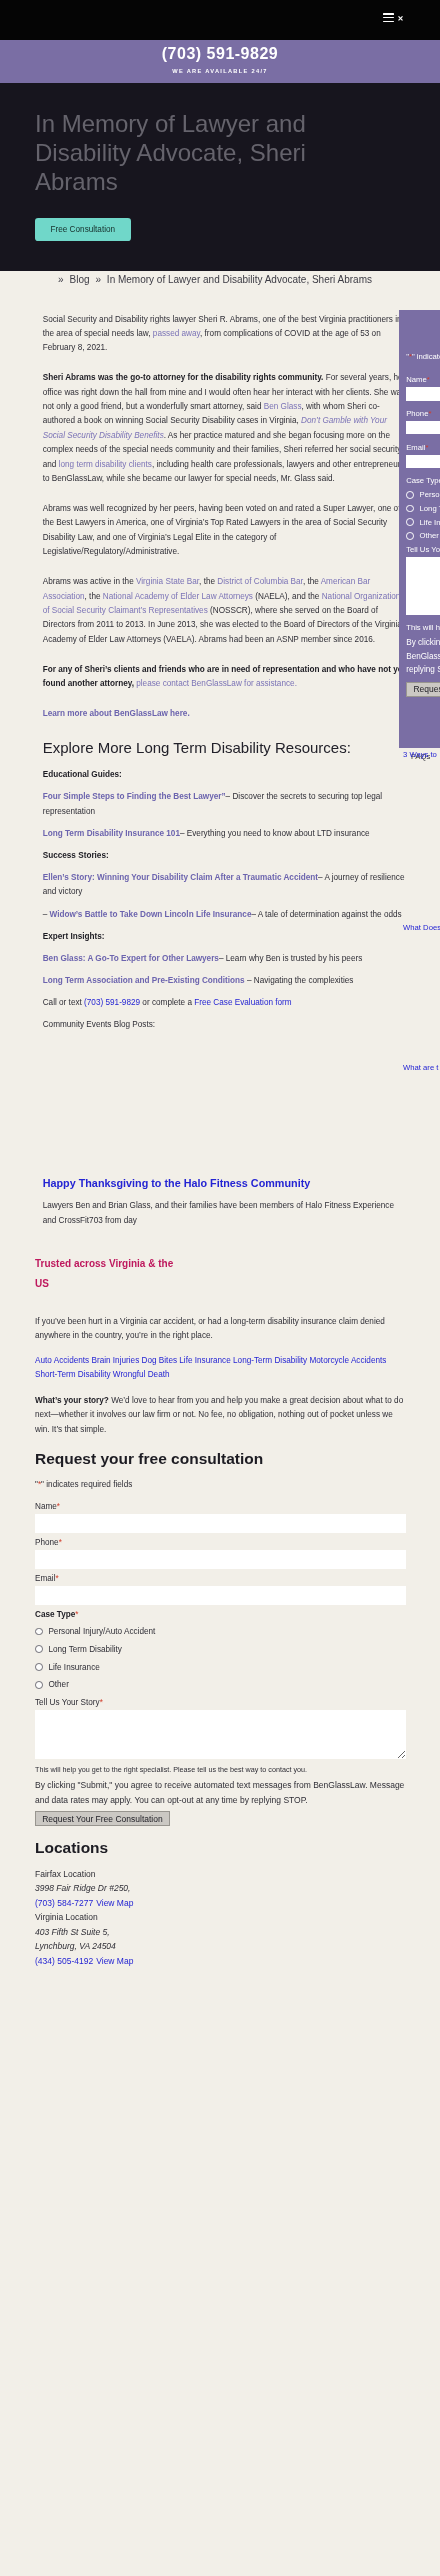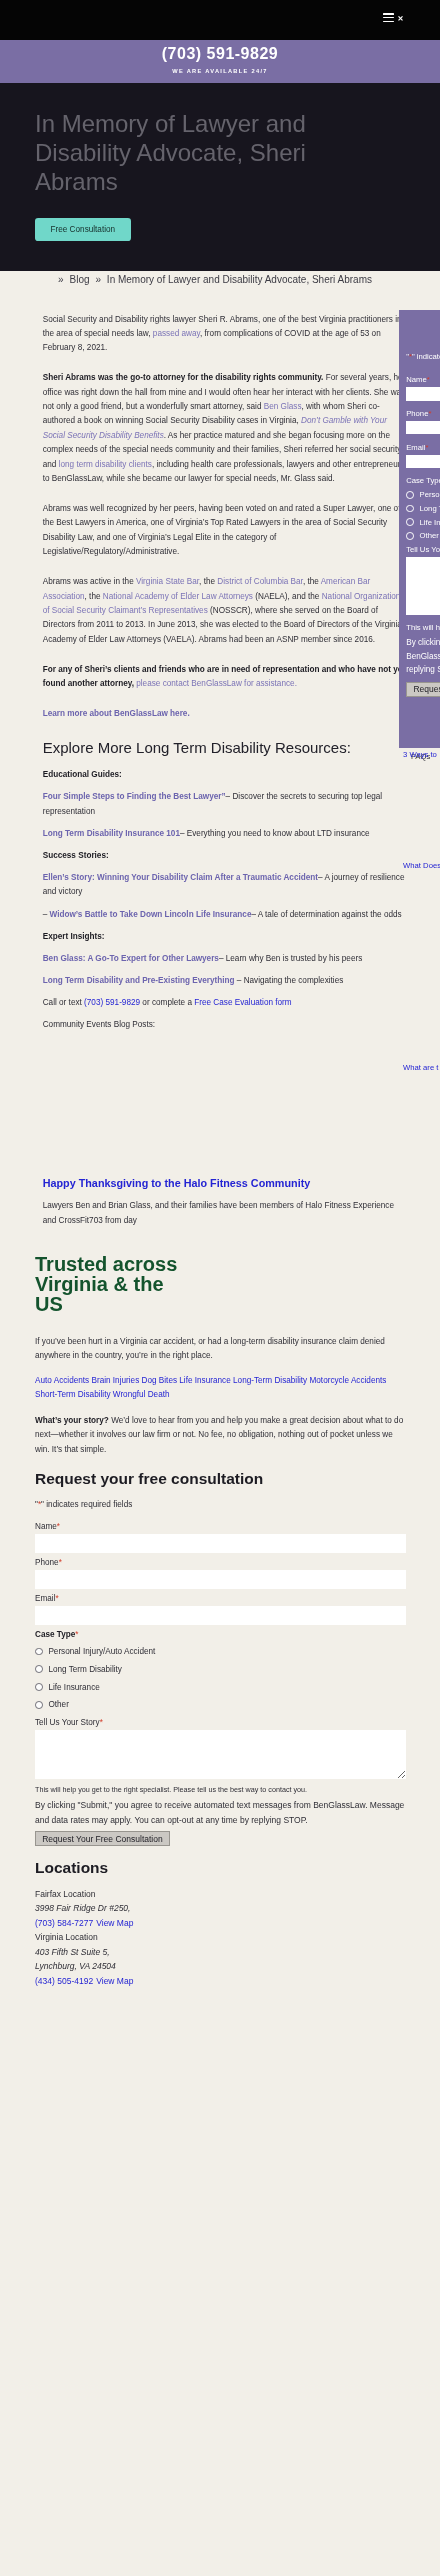--- a/index.html
+++ b/index.html
@@ -43,21 +43,21 @@
   .res-heading{font-size:15px;font-weight:400;color:#22212a;margin:17.5px 0 12.4px 0;padding-left:7.7px;}
   .res{padding-left:7.7px;width:363px;font-size:8.2px;line-height:14.4px;color:#2f2e36;}
   .res p{margin:0 0 7.7px 0;}
   .res p.res-label{font-weight:700;color:#1d1c23;}
 
   .img-gap{height:137px;}
 
   .tg-heading{display:block;font-size:10.8px;font-weight:700;color:#2424d3;text-decoration:none;margin:0 0 10.3px 7.7px;cursor:pointer;}
   .tg-body{padding-left:7.7px;width:363px;font-size:8.2px;line-height:14.4px;color:#2f2e36;margin-bottom:26px;}
 
-  .big-h{font-size:20px;font-weight:700;color:#14532d;line-height:20px;margin:0 0 20.6px 0;}
+  .big-h{font-size:10px;font-weight:700;color:#be185d;line-height:20px;margin:0 0 20.6px 0;}
   .big-h.trusted{max-width:149px;}
   .sec-p{width:371px;font-size:8.2px;line-height:14.4px;color:#2f2e36;margin:0 0 10.3px 0;}
   .practice{width:371px;font-size:8.2px;line-height:14.4px;margin:0 0 11.3px 0;}
   .practice a{color:#2424d3;text-decoration:none;cursor:pointer;}
   .story{width:371px;font-size:8.2px;line-height:14.4px;color:#2f2e36;margin:0 0 12.4px 0;}
 
   .form-h{font-size:15.5px;font-weight:700;color:#1d1c23;margin:0 0 12.4px 0;}
   .req-note{font-size:8.2px;color:#2f2e36;margin:0 0 13.4px 0;}
   .f-label{font-size:8.2px;color:#2f2e36;margin:0 0 3.1px 0;}
   .f-input{display:block;width:371px;height:18.5px;border:0;background:#fff;margin:0 0 5.2px 0;box-sizing:border-box;font-size:8.2px;padding:0 4.1px;font-family:inherit;}
@@ -83,21 +83,21 @@
   .sb .radio-row{color:#fff;font-size:7.7px;margin:0 0 4.6px 0;}
   .sb .radio-dot{border:1px solid #fff;background:transparent;}
   .sb .f-textarea{width:314px;height:58px;margin:0 0 7.2px 0;}
   .sb .fine{color:#fff;font-size:7.7px;line-height:11.3px;margin:0 0 3.1px 0;width:314px;}
   .sb .consent{color:#fff;font-size:8.2px;line-height:13.4px;margin:0 0 5.2px 0;width:314px;}
   .sb .gray-btn{margin:0;}
 
   .faq-h{position:absolute;top:752px;left:411px;font-size:7.7px;color:#2f2e36;white-space:nowrap;}
   .faq-link{position:absolute;left:403px;font-size:7.7px;color:#2424d3;text-decoration:none;white-space:nowrap;cursor:pointer;}
   .faq-1{top:750px;}
-  .faq-2{top:861px;}
+  .faq-2{top:923px;}
   .faq-3{top:1063px;}
 </style>
 </head>
 <body>
 
 <div class="page">
 
   <header class="topbar">
     <div class="menu-btn">
       <span class="bar"></span>
@@ -140,21 +140,21 @@
     <h2 class="res-heading">Explore More Long Term Disability Resources:</h2>
     <div class="res">
         <p class="res-label"><span class="seg-bold">Educational Guides:</span></p>
         <p class="res-item"><a class="seg-link-bold">Four Simple Steps to Finding the Best Lawyer”</a><span>– Discover the secrets to securing top legal representation</span></p>
         <p class="res-item"><a class="seg-link-bold">Long Term Disability Insurance 101</a><span>– Everything you need to know about LTD insurance</span></p>
         <p class="res-label"><span class="seg-bold">Success Stories:</span></p>
         <p class="res-item"><a class="seg-link-bold">Ellen’s Story: Winning Your Disability Claim After a Traumatic Accident</a><span>– A journey of resilience and victory</span></p>
         <p class="res-item"><span>– </span><a class="seg-link-bold">Widow’s Battle to Take Down Lincoln Life Insurance</a><span>– A tale of determination against the odds</span></p>
         <p class="res-label"><span class="seg-bold">Expert Insights:</span></p>
         <p class="res-item"><a class="seg-link-bold">Ben Glass: A Go-To Expert for Other Lawyers</a><span>– Learn why Ben is trusted by his peers</span></p>
-        <p class="res-item"><a class="seg-link-bold">Long Term Disability and Pre-Existing Everything </a><span>– Navigating the complexities</span></p>
+        <p class="res-item"><a class="seg-link-bold">Long Term Association and Pre-Existing Conditions </a><span>– Navigating the complexities</span></p>
         <p class="res-item"><span>Call or text </span><a class="seg-blue">(703) 591-9829</a><span> or complete a </span><a class="seg-blue">Free Case Evaluation form</a></p>
         <p class="res-item"><span>Community Events Blog Posts:</span></p>
       </div>
 
     
     <div class="img-gap"></div>
 
     
     <a class="tg-heading">Happy Thanksgiving to the Halo Fitness Community</a>
     <div class="tg-body">Lawyers Ben and Brian Glass, and their families have been members of Halo Fitness Experience and CrossFit703 from day</div>

